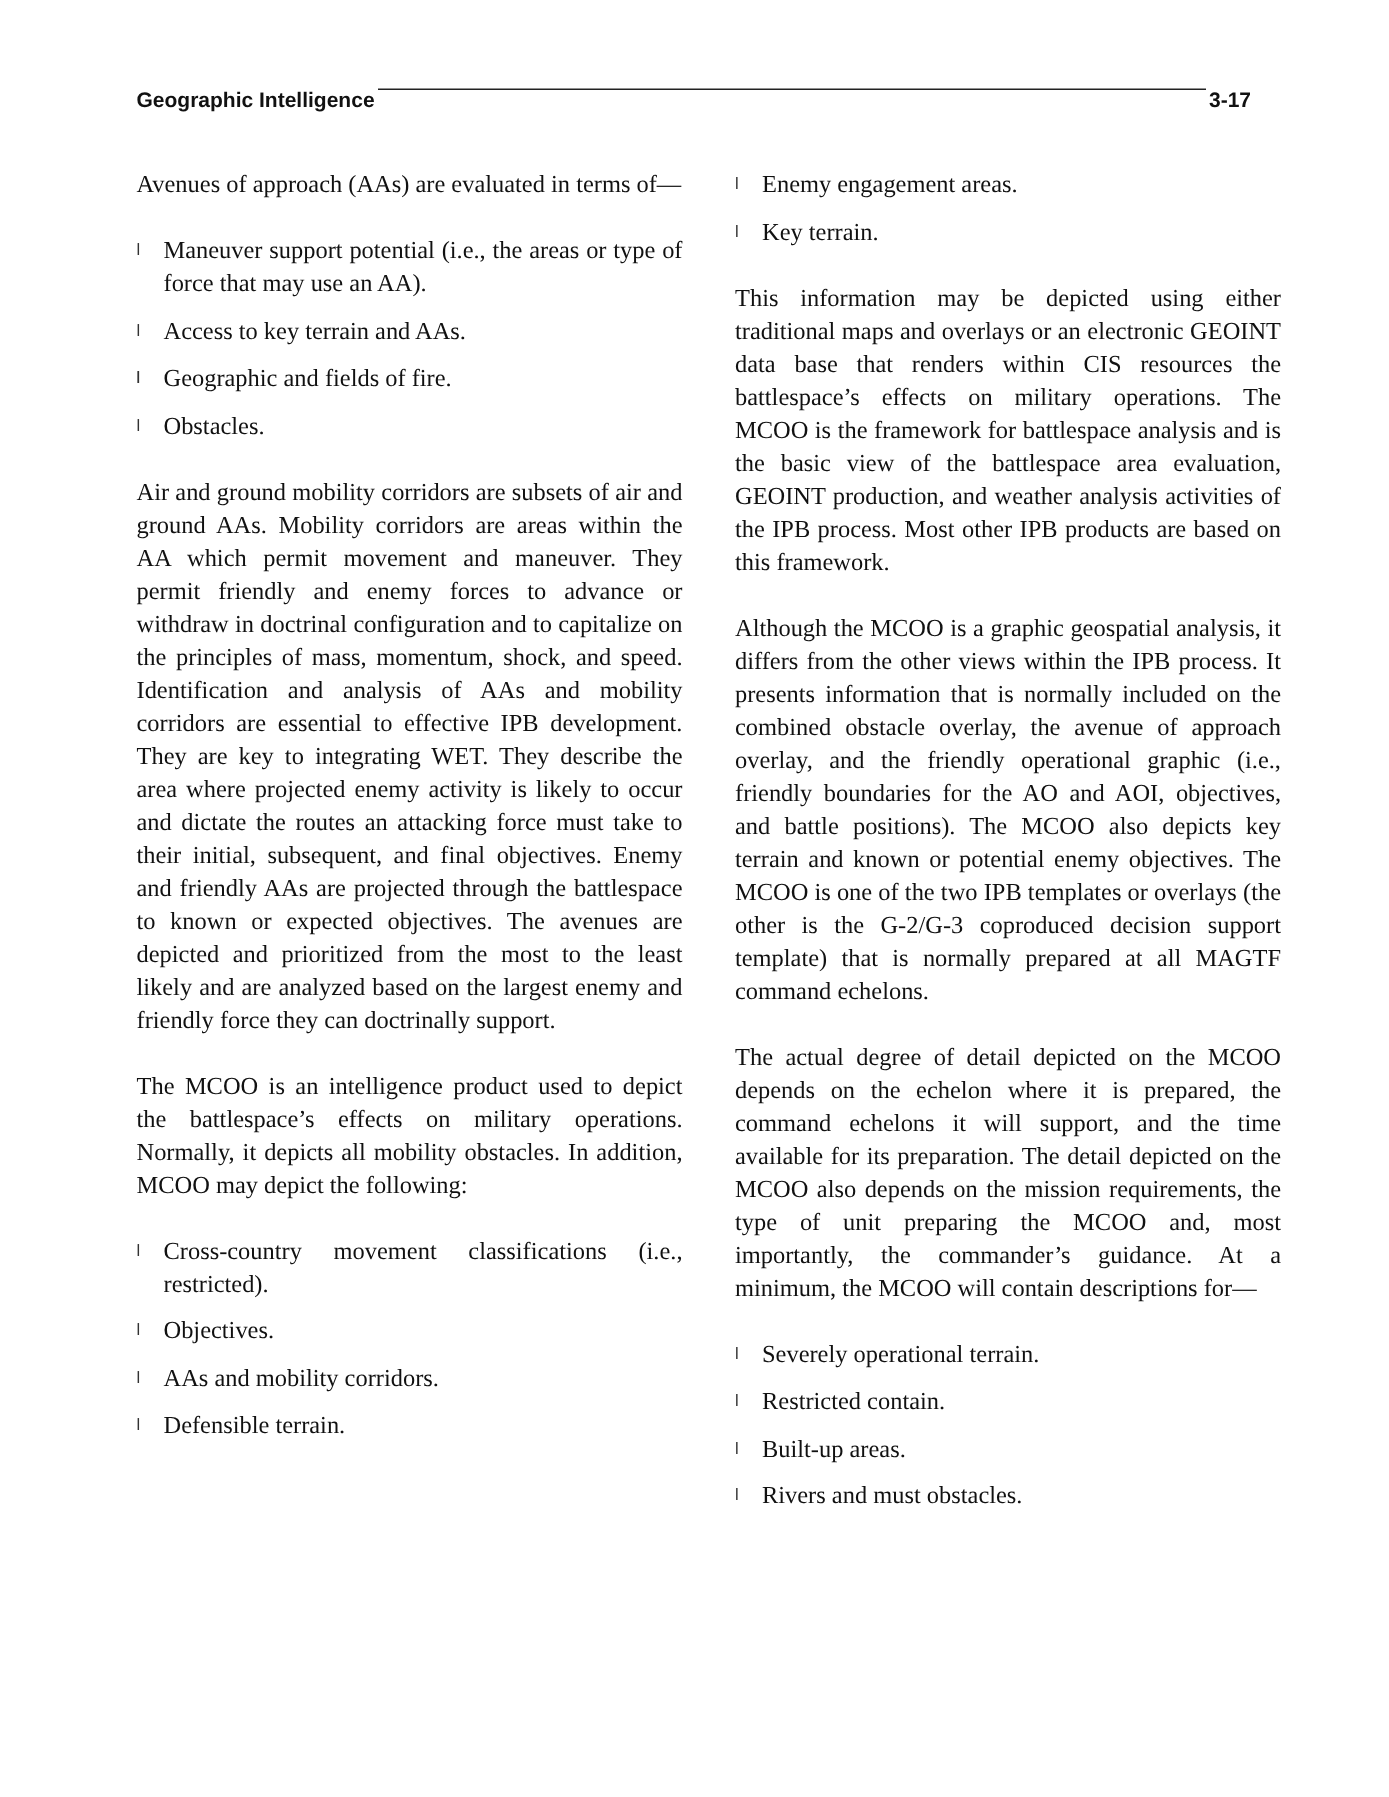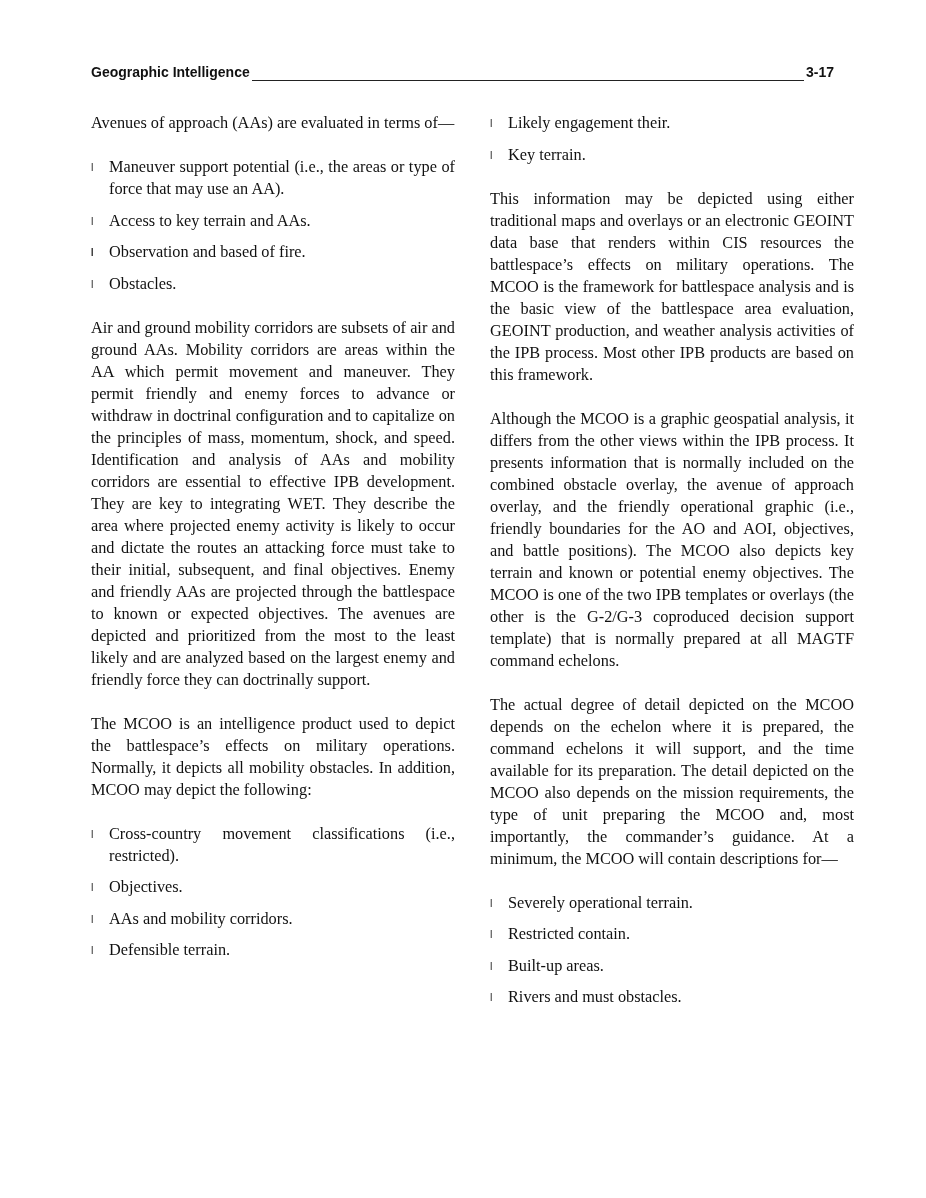--- a/index.html
+++ b/index.html
@@ -14,21 +14,21 @@
       overflow: hidden;
       color: #111111;
     }
     .header {
       position: absolute;
       left: 91px;
       top: 58px;
       width: 743px;
       height: 22px;
       display: flex;
-      align-items: flex-end;
+      align-items: flex-start;
       font-family: "Liberation Sans", sans-serif;
       font-weight: bold;
       font-size: 14px;
     }
     .header .title { white-space: nowrap; }
     .header .rule {
       flex: 1;
       height: 0;
       border-top: 1px solid #222;
       margin: 0 2px;
@@ -89,40 +89,40 @@
   <span class="page-num">3-17</span>
 </div>
 
 <div class="col left">
   <p class="para">Avenues of approach (AAs) are evaluated in terms of—</p>
 
   <ul class="bullets">
     <li><span class="bullet">l</span><span>Maneuver support potential (i.e., the areas or type of force that may use an AA).</span></li>
     <li><span class="bullet">l</span><span>Access to key terrain and AAs.</span></li>
     <li><span class="bullet">l</span></li>
-    <li><span class="bullet">l</span><span>Observation and based of fire.</span></li>
+    <li><span class="bullet">l</span><span>Geographic and fields of fire.</span></li>
     <li><span class="bullet">l</span><span>Obstacles.</span></li>
   </ul>
 
   <p class="para gap-top-10">Air and ground mobility corridors are subsets of air and ground AAs. Mobility corridors are areas within the AA which permit movement and maneuver. They permit friendly and enemy forces to advance or withdraw in doctrinal configuration and to capitalize on the principles of mass, momentum, shock, and speed. Identification and analysis of AAs and mobility corridors are essential to effective IPB development. They are key to integrating WET. They describe the area where projected enemy activity is likely to occur and dictate the routes an attacking force must take to their initial, subsequent, and final objectives. Enemy and friendly AAs are projected through the battlespace to known or expected objectives. The avenues are depicted and prioritized from the most to the least likely and are analyzed based on the largest enemy and friendly force they can doctrinally support.</p>
 
 
   <p class="para">The MCOO is an intelligence product used to depict the battlespace’s effects on military operations. Normally, it depicts all mobility obstacles. In addition, MCOO may depict the following:</p>
 
   <ul class="bullets">
     <li><span class="bullet">l</span><span>Cross-country movement classifications (i.e., restricted).</span></li>
     <li><span class="bullet">l</span><span>Objectives.</span></li>
     <li><span class="bullet">l</span><span>AAs and mobility corridors.</span></li>
     <li><span class="bullet">l</span><span>Defensible terrain.</span></li>
   </ul>
 </div>
 
 <div class="col right">
   <ul class="bullets">
-    <li><span class="bullet">l</span><span>Likely engagement their.</span></li>
+    <li><span class="bullet">l</span><span>Enemy engagement areas.</span></li>
     <li><span class="bullet">l</span><span>Key terrain.</span></li>
   </ul>
 
   <p class="para gap-top-10">This information may be depicted using either traditional maps and overlays or an electronic GEOINT data base that renders within CIS resources the battlespace’s effects on military operations. The MCOO is the framework for battlespace analysis and is the basic view of the battlespace area evaluation, GEOINT production, and weather analysis activities of the IPB process. Most other IPB products are based on this framework.</p>
 
   <p class="para gap-top-10">Although the MCOO is a graphic geospatial analysis, it differs from the other views within the IPB process. It presents information that is normally included on the combined obstacle overlay, the avenue of approach overlay, and the friendly operational graphic (i.e., friendly boundaries for the AO and AOI, objectives, and battle positions). The MCOO also depicts key terrain and known or potential enemy objectives. The MCOO is one of the two IPB templates or overlays (the other is the G-2/G-3 coproduced decision support template) that is normally prepared at all MAGTF command echelons.</p>
 
   <p class="para gap-top-10">The actual degree of detail depicted on the MCOO depends on the echelon where it is prepared, the command echelons it will support, and the time available for its preparation. The detail depicted on the MCOO also depends on the mission requirements, the type of unit preparing the MCOO and, most importantly, the commander’s guidance. At a minimum, the MCOO will contain descriptions for—</p>
 
   <ul class="bullets">

